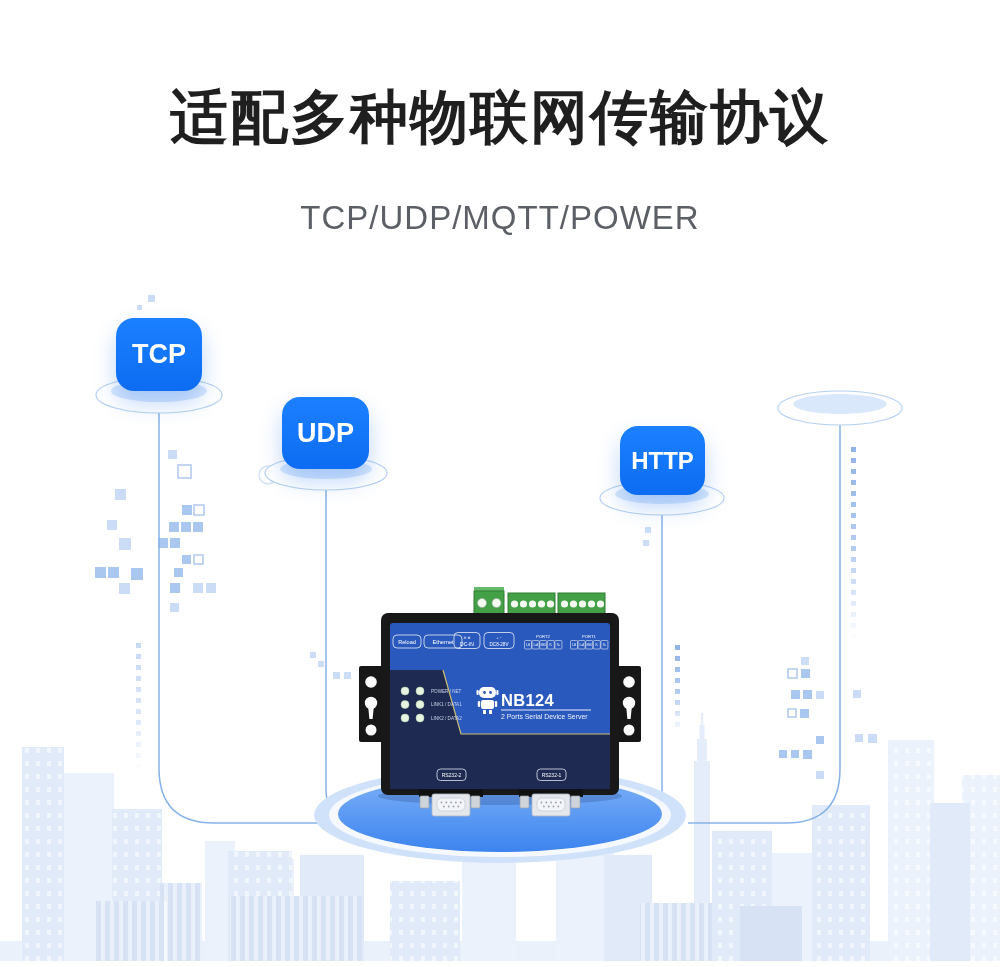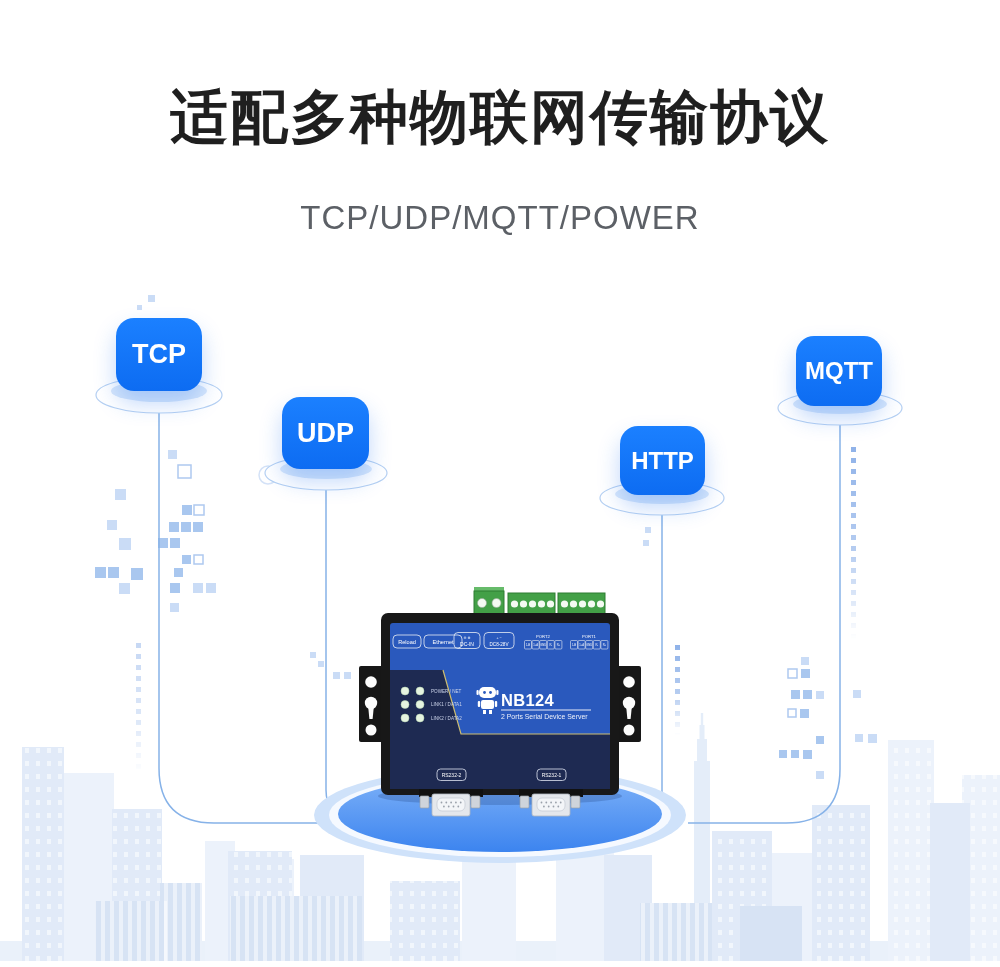--- a/index.html
+++ b/index.html
@@ -224,21 +224,20 @@
   <div class="ladder ladder-right"></div>
   <div class="ladder ladder-mid"></div>
   <div class="ladder ladder-left"></div>
 
   <div class="page-title">适配多种物联网传输协议</div>
   <div class="page-subtitle">TCP/UDP/MQTT/POWER</div>
 
   <div class="badge badge-tcp">TCP</div>
   <div class="badge badge-udp">UDP</div>
   <div class="badge badge-http">HTTP</div>
-  <div class="badge badge-mqtt">MQTT</div>
 
   <svg id="device-svg" class="layer" width="310" height="250" viewBox="350 575 310 250">
 
     <ellipse cx="500" cy="793" rx="122" ry="9" fill="#1c3c78" opacity="0.25"></ellipse>
 
     <g>
       <g>
         <rect x="474" y="584" width="30" height="8" fill="#66bb6a"></rect>
         <rect x="474" y="588" width="30" height="28" fill="#43a047" stroke="#2e7d32" stroke-width="1"></rect>
         <circle cx="482" cy="600" r="4.5" fill="#f4faf2" stroke="#9aa89a" stroke-width="0.6"></circle>

